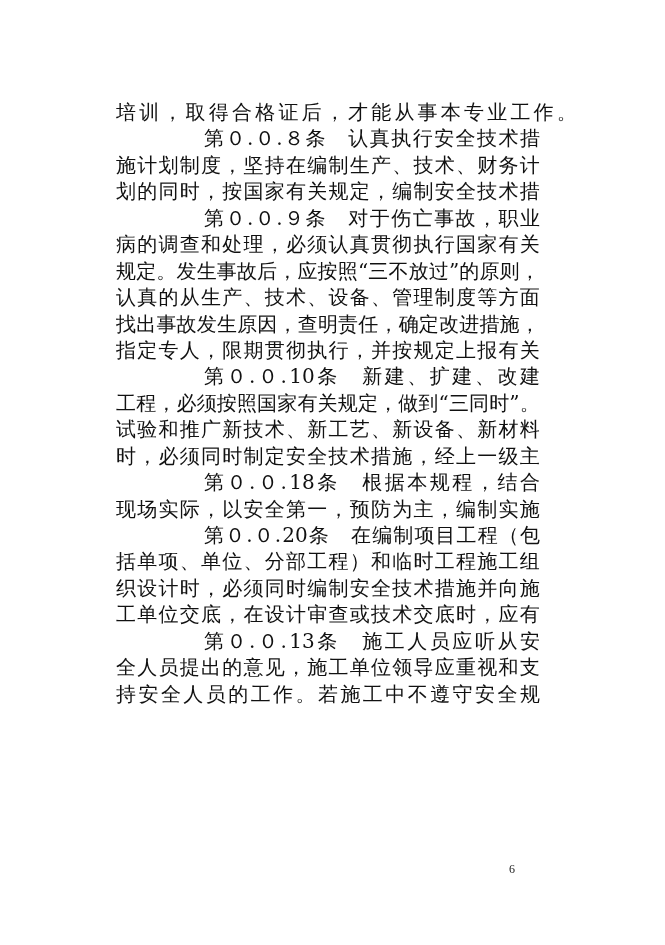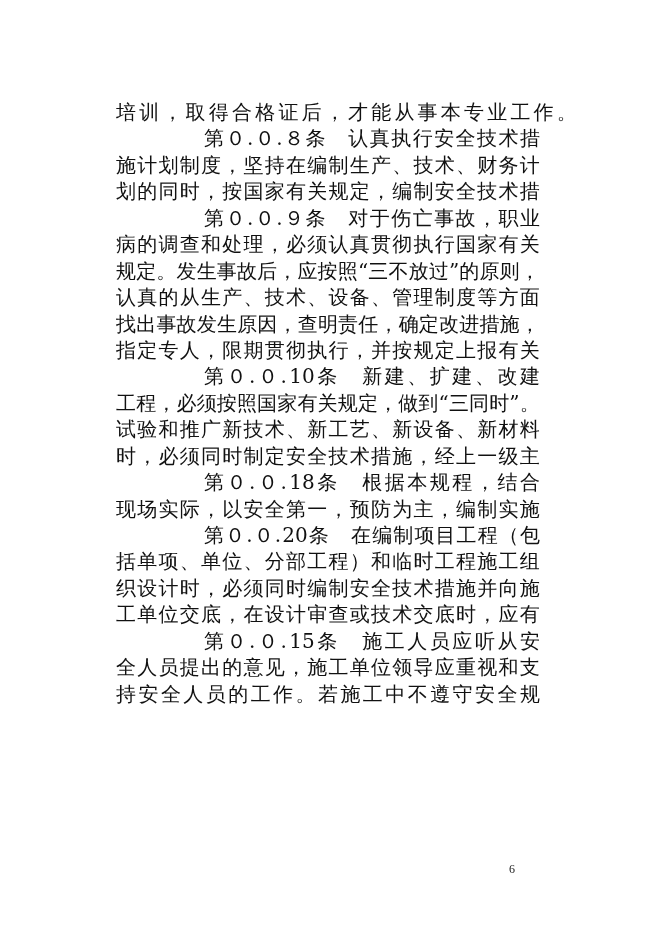--- a/index.html
+++ b/index.html
@@ -435,21 +435,21 @@
         <span class="ch">，</span>
         <span class="ch">应</span>
         <span class="ch">有</span>
       </div>
       <div class="line indent">
         <span class="ch">第</span>
         <span class="ch">０</span>
         <span class="ch">.</span>
         <span class="ch">０</span>
         <span class="ch">.</span>
-        <span class="ch">15</span>
+        <span class="ch">13</span>
         <span class="ch">条</span>
         <span class="ch">　</span>
         <span class="ch">施</span>
         <span class="ch">工</span>
         <span class="ch">人</span>
         <span class="ch">员</span>
         <span class="ch">应</span>
         <span class="ch">听</span>
         <span class="ch">从</span>
         <span class="ch">安</span>

